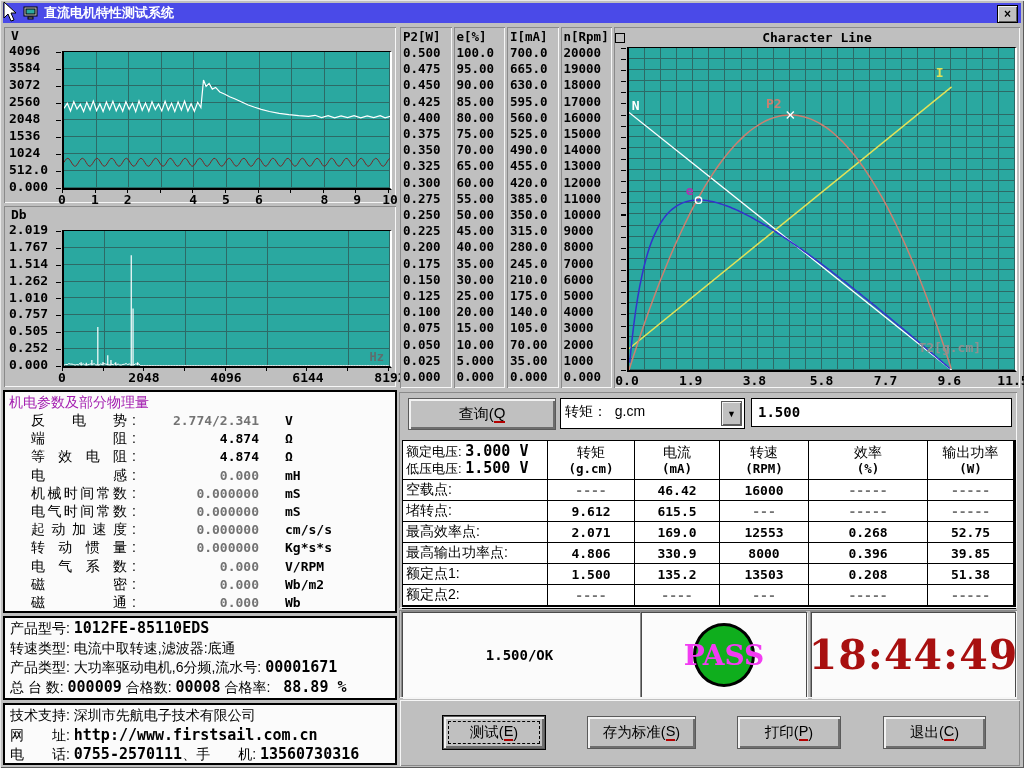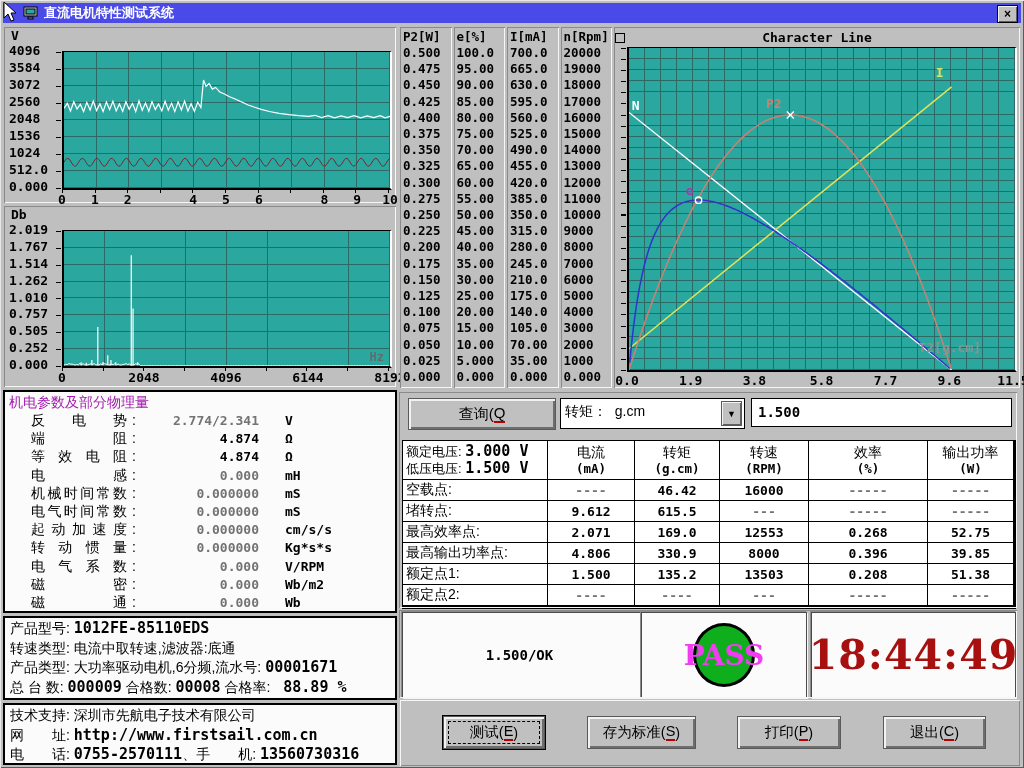--- a/index.html
+++ b/index.html
@@ -449,26 +449,26 @@
     <span class="carrow">▼</span>
   </div>
   <div id="query-input">1.500</div>
 
   <div id="rtable">
       <div class="tcell tcorner">
         <div class="segline"><span class="segt">额定电压: </span><span class="segb">3.000 V</span></div>
         <div class="segline"><span class="segt">低压电压: </span><span class="segb">1.500 V</span></div>
       </div>
       <div class="tcell thead">
+        <div class="thname">转矩</div>
+        <div class="thunit">(g.cm)</div>
+      </div>
+      <div class="tcell thead">
         <div class="thname">电流</div>
         <div class="thunit">(mA)</div>
-      </div>
-      <div class="tcell thead">
-        <div class="thname">转矩</div>
-        <div class="thunit">(g.cm)</div>
       </div>
       <div class="tcell thead">
         <div class="thname">转速</div>
         <div class="thunit">(RPM)</div>
       </div>
       <div class="tcell thead">
         <div class="thname">效率</div>
         <div class="thunit">(%)</div>
       </div>
       <div class="tcell thead">

